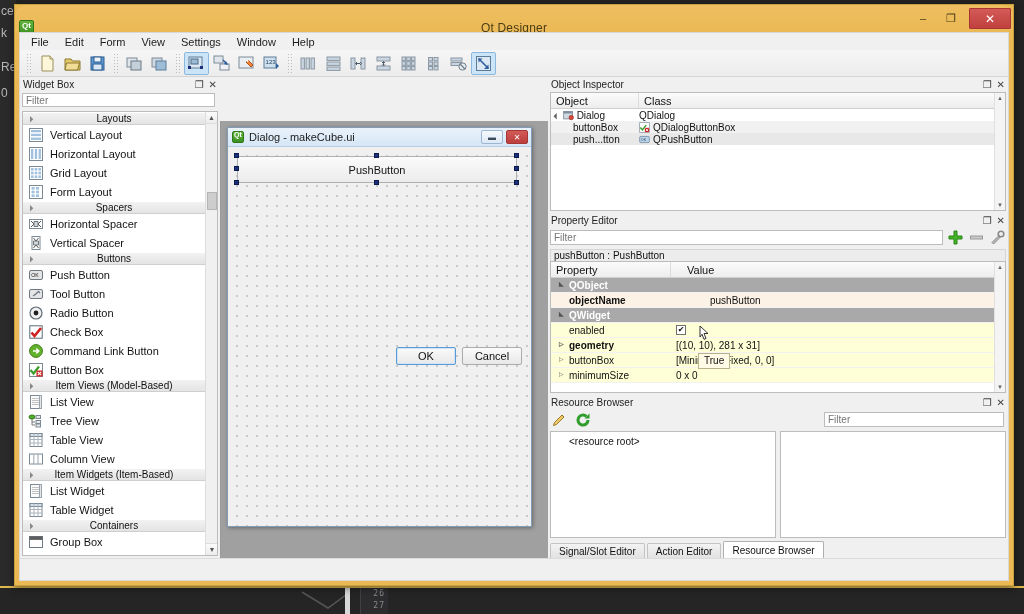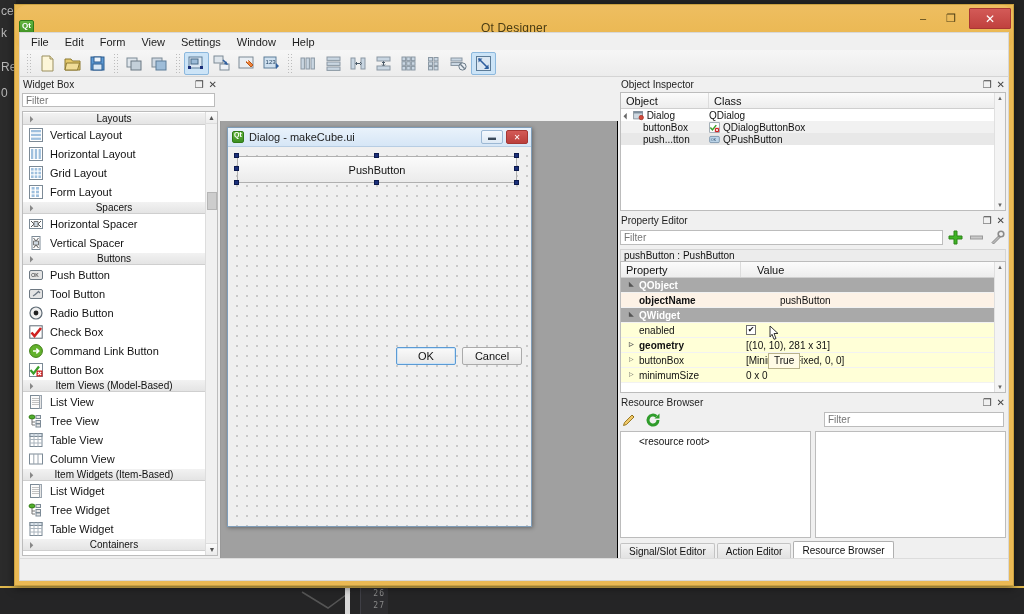--- a/index.html
+++ b/index.html
@@ -186,21 +186,21 @@
   .handle { position:absolute; width:5px; height:5px; background:#1b2f7a; border:1px solid #0c1a4d; }
   .ok-cancel { position:absolute; left:168px; top:200px; display:flex; gap:6px; }
   .dlgbtn {
     width:60px; height:18px; display:flex; align-items:center; justify-content:center;
     font-size:11px; color:#111; border-radius:2px;
     background:linear-gradient(#fafafa,#e8e8e8); border:1px solid #ababab;
   }
   .dlgbtn.default { border:1px solid #5b9bd5; box-shadow:0 0 0 1px #cfe4f6 inset; }
 
   
-  #right-col { position:absolute; right:0; top:44px; width:390px; bottom:22px; background:#f0f0f0; }
+  #right-col { position:absolute; right:0; top:44px; width:460px; bottom:22px; background:#f0f0f0; }
   .rpanel { position:absolute; left:0; right:0; background:#f0f0f0; }
   #object-inspector { top:0; height:136px; }
   #property-editor  { top:136px; height:182px; }
   #resource-browser { top:318px; bottom:0; }
 
   .tree-box {
     position:absolute; left:2px; right:2px; top:15px; bottom:2px;
     background:#fff; border:1px solid #bcbcbc; overflow:hidden;
   }
   .tree-head {
@@ -643,30 +643,20 @@
               <rect x="2.5" y="1.5" width="11" height="13" fill="#fbfbfb" stroke="#7c8a96"></rect>
               <g stroke="#c2c2c2">
                   <path d="M4 4.5h8M4 6.5h8M4 8.5h8M4 10.5h8"></path>
                 </g>
               <rect x="11.5" y="1.5" width="2" height="13" fill="#e6e6e6" stroke="#9aa4ae"></rect>
             </svg>
             <span>List Widget</span>
           </div>
           <div class="wb-item">
             <svg class="wb-ico" viewBox="0 0 16 16">
-              <ellipse cx="4" cy="4" rx="3" ry="2" fill="#4fae2c" stroke="#357c16"></ellipse>
-              <path d="M4 6v6h3M4 9h3" stroke="#777" fill="none"></path>
-              <rect x="8" y="2.5" width="4.5" height="3" fill="#e8e8e8" stroke="#7c8a96"></rect>
-              <rect x="8" y="7.5" width="4.5" height="3" fill="#e8e8e8" stroke="#7c8a96"></rect>
-              <rect x="8" y="11" width="4.5" height="3" fill="#e8e8e8" stroke="#7c8a96"></rect>
-            </svg>
-            <span>Tree Widget</span>
-          </div>
-          <div class="wb-item">
-            <svg class="wb-ico" viewBox="0 0 16 16">
               <rect x="2" y="1.5" width="12" height="13" fill="#fff" stroke="#7c8a96"></rect>
               <rect x="2" y="1.5" width="12" height="3" fill="#d9e2ea" stroke="#7c8a96"></rect>
               <path d="M6 1.5v13M10 1.5v13M2 7.5h12M2 11h12" stroke="#aab4bd"></path>
             </svg>
             <span>Table Widget</span>
           </div>
 
           <div class="wb-group">Containers</div>
           <div class="wb-item">
             <svg class="wb-ico" viewBox="0 0 16 16">

